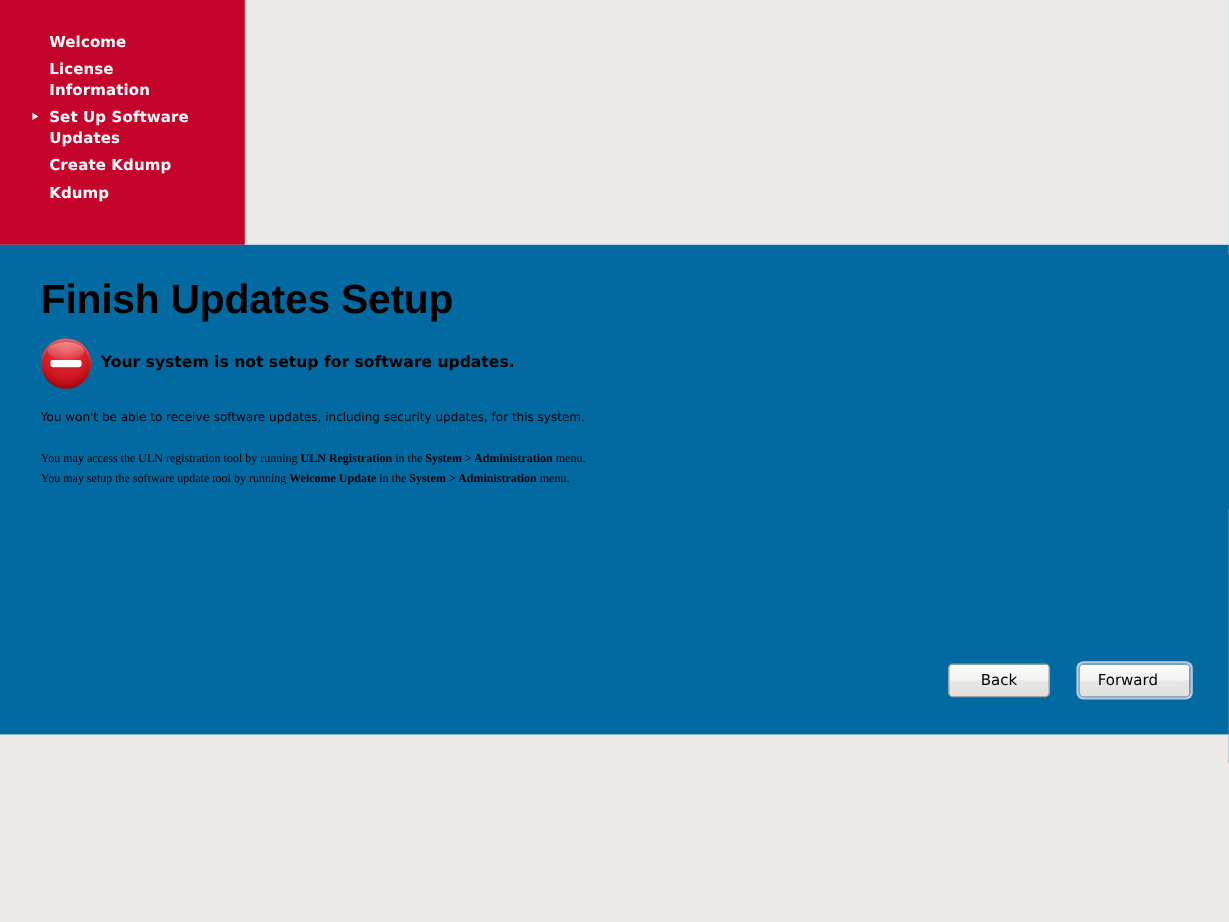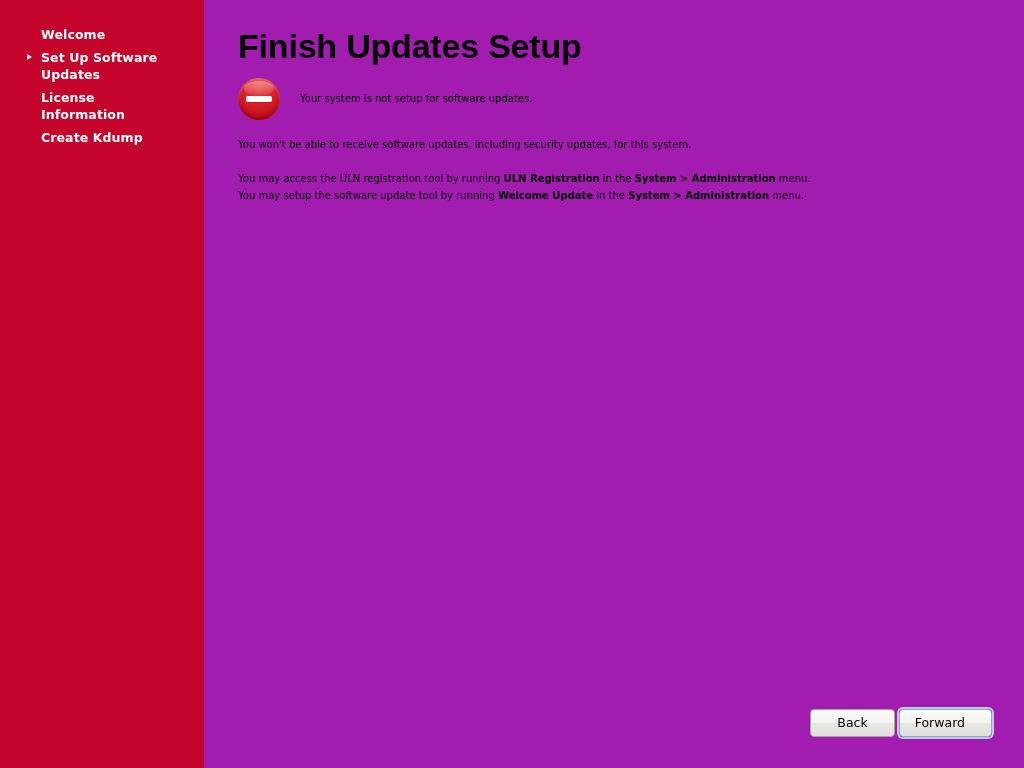--- a/index.html
+++ b/index.html
@@ -12,23 +12,24 @@
     height: 768px;
     overflow: hidden;
     background: #eceae8;
     font-family: "DejaVu Sans", sans-serif;
     -webkit-font-smoothing: antialiased;
   }
 
   #app {
     position: relative;
     width: 1024px;
-    height: 768px;
+    height: 612px;
     display: flex;
     background: #eceae8;
+    flex-direction: column;
   }
 
   
   .sidebar {
     width: 204px;
     height: 768px;
     background: #c4042a;
     flex: 0 0 204px;
     position: relative;
     box-sizing: border-box;
@@ -60,21 +61,21 @@
     border-top: 3.5px solid transparent;
     border-bottom: 3.5px solid transparent;
     border-left: 5px solid #ffffff;
   }
 
   
   .content {
     flex: 1 1 auto;
     position: relative;
     height: 768px;
-    background: #a21caf;
+    background: #0369a1;
     box-sizing: border-box;
     padding: 26px 30px 0 34px;
   }
 
   .page-title {
     font-family: "Liberation Sans", sans-serif;
     font-size: 34px;
     font-weight: bold;
     color: #000000;
     line-height: 40px;
@@ -113,50 +114,52 @@
     position: absolute;
     left: 8px;
     top: 18px;
     width: 26px;
     height: 6px;
     border-radius: 2px;
     background: #ffffff;
     box-shadow: 0 1px 0 rgba(120,0,0,0.25);
   }
   .status-text {
-    font-size: 10px;
-    color: #000000;
-    margin-left: 20px;
+    font-size: 13px;
+    color: #000000;
+    margin-left: 8px;
     line-height: 16px;
+    font-weight: bold;
   }
 
   .body-text {
     font-size: 10px;
     color: #000000;
     line-height: 17px;
     max-width: 640px;
   }
   .body-text p {
     margin: 0 0 17px 0;
   }
   .body-text p:last-child {
     margin-bottom: 0;
+    font-family: Liberation Serif, serif;
   }
   .body-text b {
     font-weight: bold;
   }
 
   
   .button-bar {
     position: absolute;
     right: 32px;
     bottom: 31px;
     display: flex;
     align-items: flex-start;
-    gap: 4px;
+    gap: 24px;
   }
   .btn {
     font-family: "DejaVu Sans", sans-serif;
     font-size: 12.5px;
     color: #000000;
     background: linear-gradient(180deg, #fcfcfc 0%, #f4f3f2 48%, #e9e7e5 52%, #e2e0de 100%);
     border: 1px solid #a7a39f;
     border-radius: 4px;
     padding: 5px 26px 6px 26px;
     min-width: 82px;
@@ -175,31 +178,34 @@
 </style>
 </head>
 <body>
 
 <div id="app">
 
   <nav class="sidebar" id="sidebar">
       <div class="sidebar-item">
         <span class="label">Welcome</span>
       </div>
+      <div class="sidebar-item">
+        <span class="label">License
+Information</span>
+      </div>
       <div class="sidebar-item current">
         <span class="arrow"></span>
         <span class="label">Set Up Software
 Updates</span>
       </div>
       <div class="sidebar-item">
-        <span class="label">License
-Information</span>
-      </div>
-      <div class="sidebar-item">
         <span class="label">Create Kdump</span>
+      </div>
+      <div class="sidebar-item">
+        <span class="label">Kdump</span>
       </div>
     </nav>
 
   <section class="content">
 
     <h1 class="page-title">Finish Updates Setup</h1>
 
     <div class="status-row">
       <div class="status-icon">
         <div class="bar"></div>

